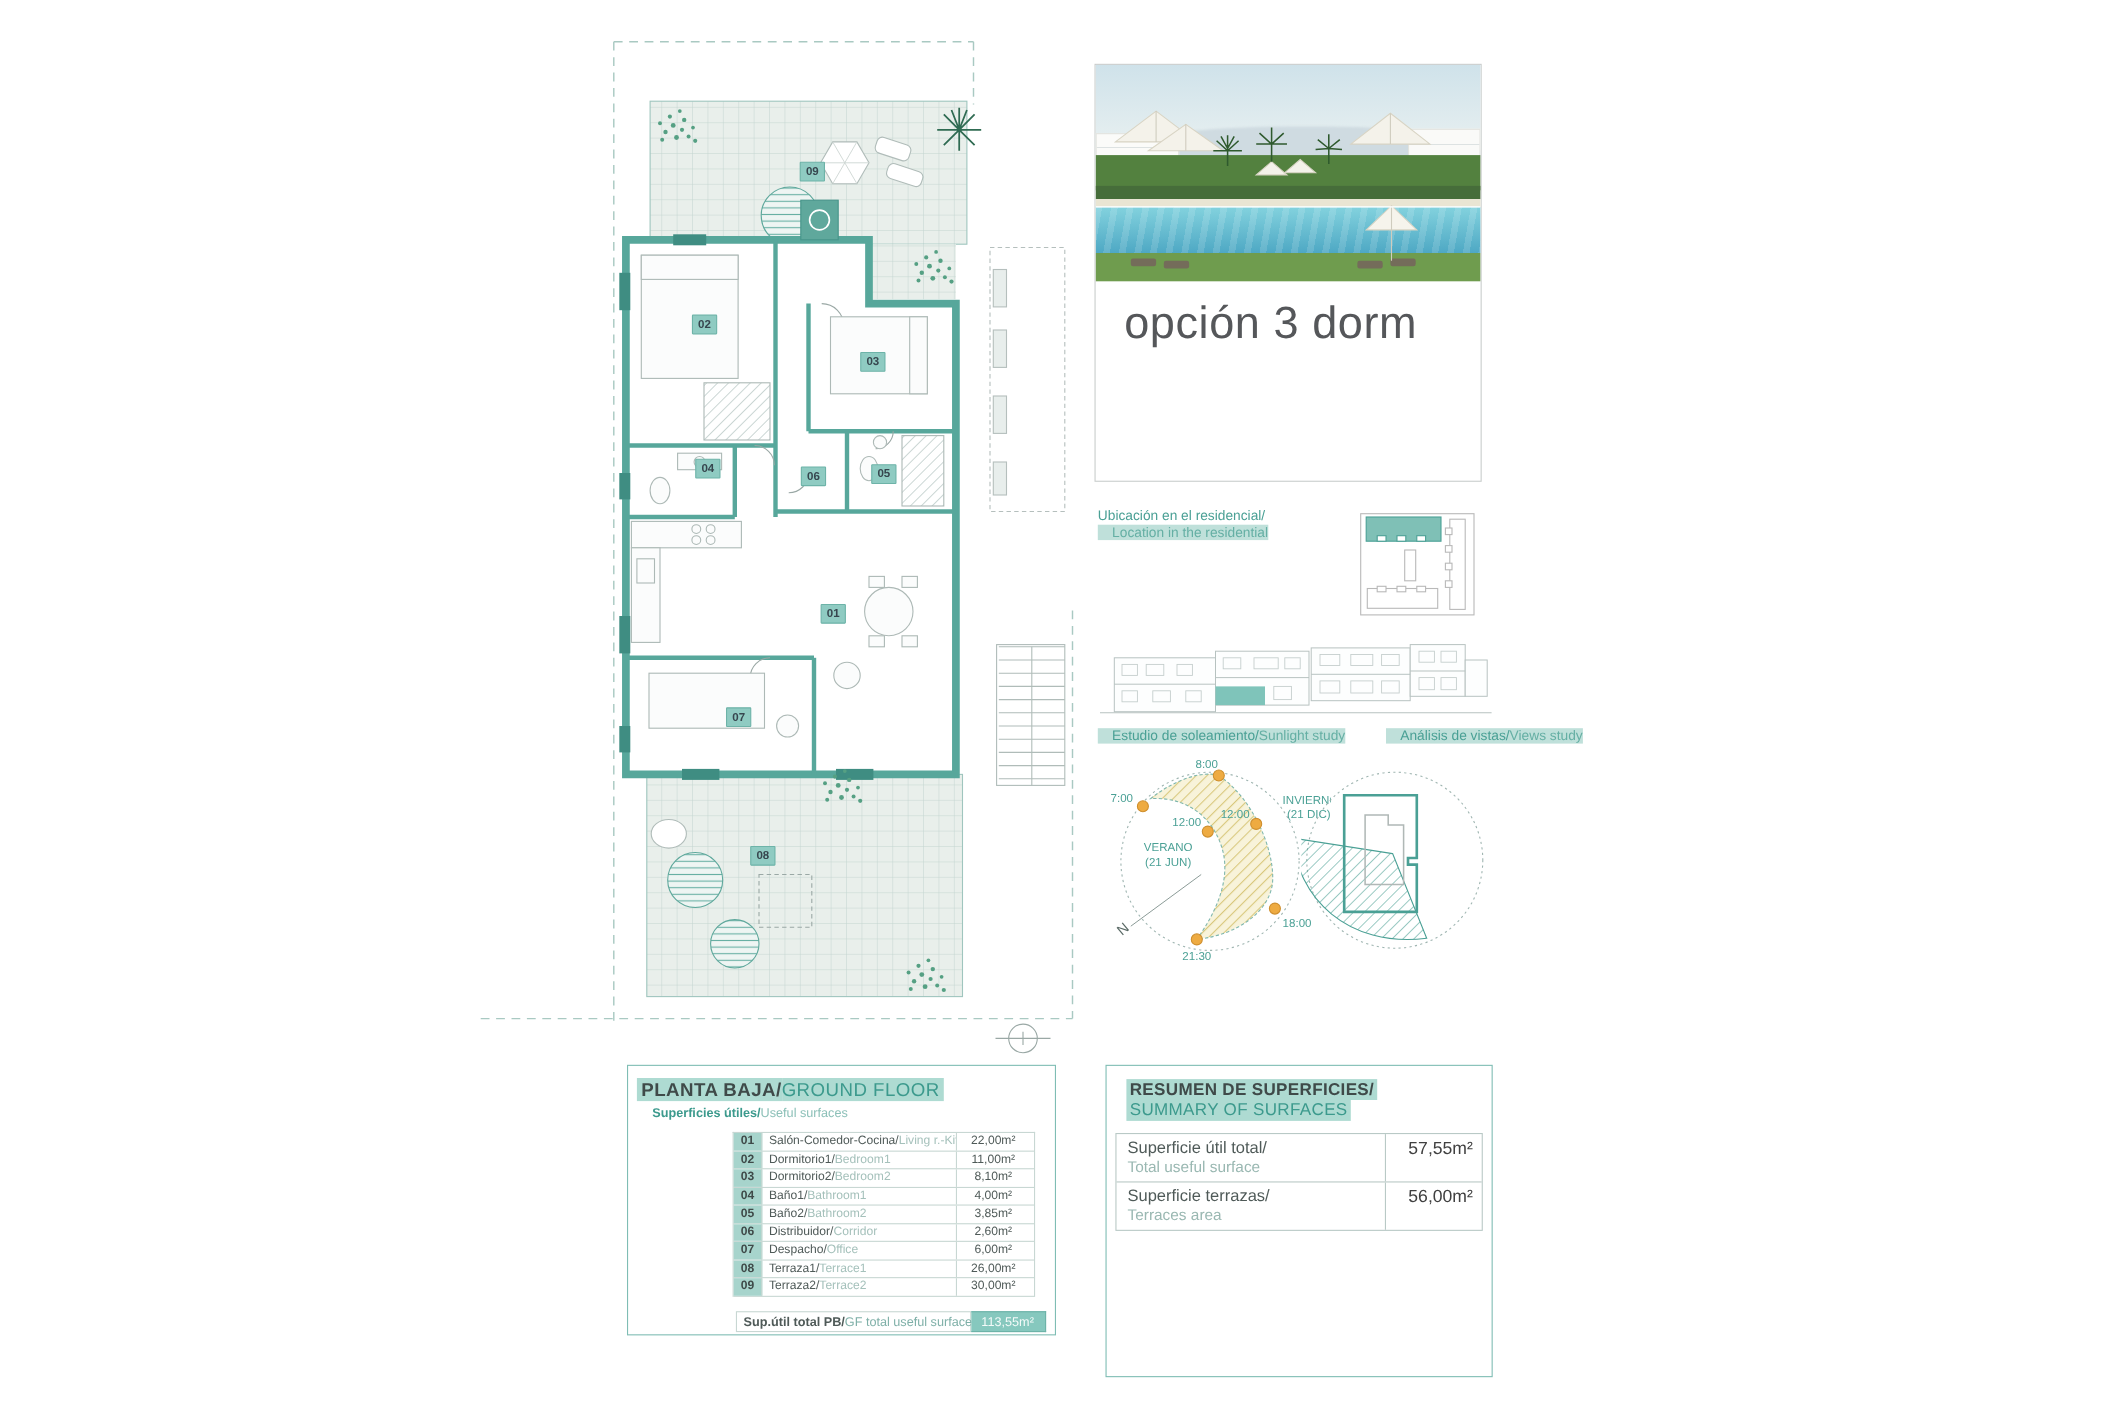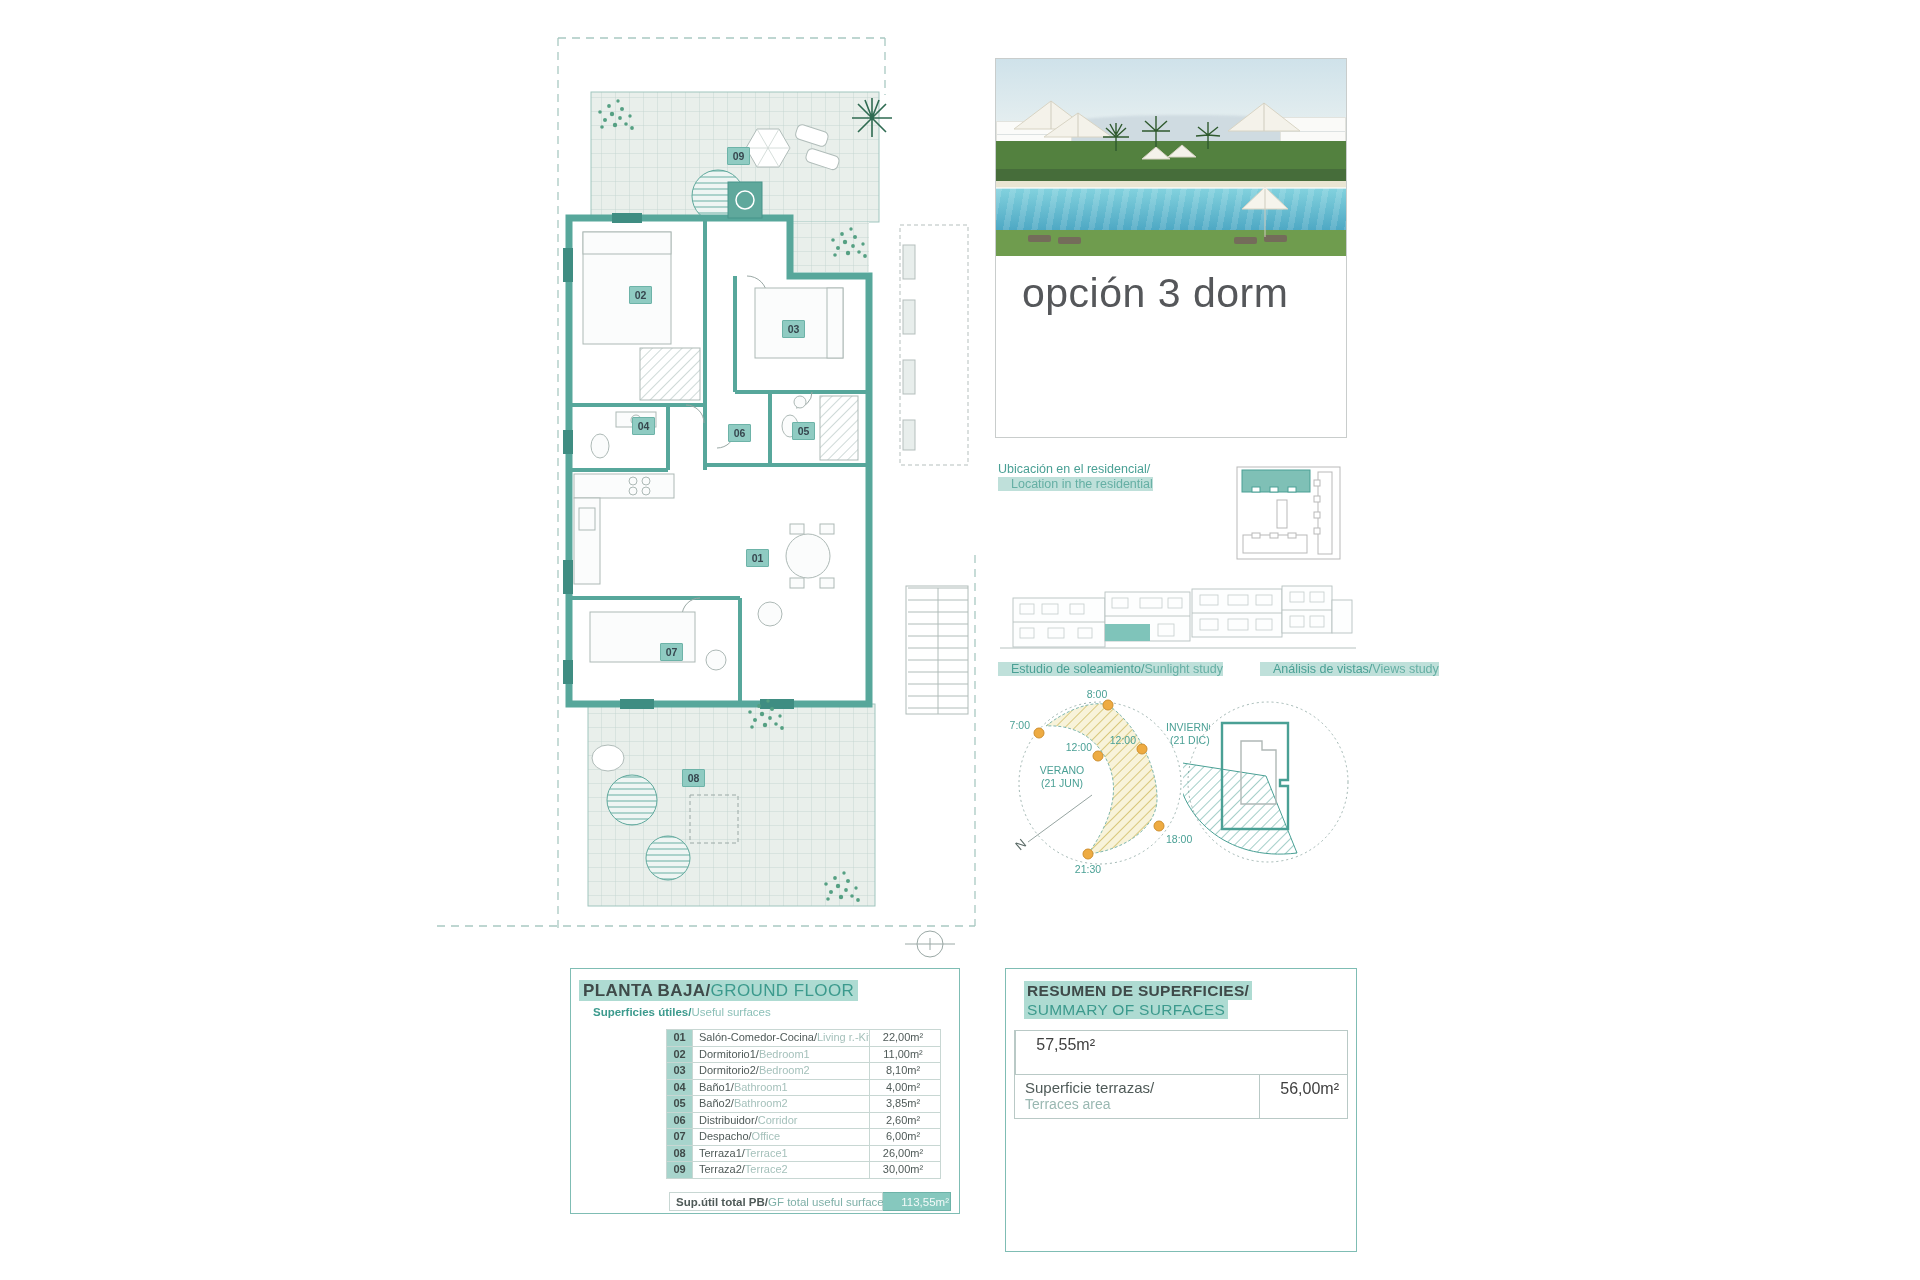--- a/index.html
+++ b/index.html
@@ -50,21 +50,21 @@
   .gf-row{display:flex;height:15.5px;border-bottom:1px solid #c8d7d3;font-size:11px;line-height:14.5px;}
   .gf-num{width:25px;background:#a7d4cc;color:#3f4a49;font-weight:bold;text-align:center;border-right:1px solid #c8d7d3;}
   .gf-name{flex:1;padding-left:6px;white-space:nowrap;overflow:hidden;border-right:1px solid #c8d7d3;}
   .gf-name .es{color:#4f5a58;}
   .gf-name .en{color:#a5c1bb;}
   .gf-val{width:66px;text-align:center;padding-right:4px;color:#4f5a58;}
   .gf-total{margin:13px 0 0 98px;display:flex;font-size:11.5px;height:19px;line-height:18px;}
   .gf-total .lab{border:1px solid #c8d7d3;background:#fff;width:202px;padding:0 4px 0 6px;white-space:nowrap;}
   .gf-total .lab .es{color:#4f5a58;font-weight:bold;}
   .gf-total .lab .en{color:#7fb0a8;}
-  .gf-total .val{width:66px;background:#86c8be;color:#f4faf9;text-align:right;padding-right:1px;border:1px solid #6db3a8;border-left:none;}
+  .gf-total .val{width:66px;background:#86c8be;color:#f4faf9;text-align:center;padding-right:1px;border:1px solid #6db3a8;border-left:none;}
 
   .sum-title{margin:12px 0 0 18px;font-size:15.5px;line-height:19px;letter-spacing:0.3px;}
   .sum-title .es{font-weight:bold;color:#3f4a49;background:#aedbd2;padding:1px 3px;}
   .sum-title .en{color:#3c9a8d;background:#aedbd2;padding:1px 3px;}
   .sum-table{margin:11px 8px 0 8px;border:1px solid #b9c9c6;}
   .sum-row{display:flex;min-height:43px;border-top:1px solid #b9c9c6;}
   .sum-row:first-child{border-top:none;}
   .sum-lab{flex:1;padding:4px 8px 2px 10px;}
   .sum-lab .es{display:block;font-size:15px;color:#4f5a58;}
   .sum-lab .en{display:block;font-size:14px;color:#9ab8b2;}
@@ -475,20 +475,24 @@
     </div>
   </div>
 
   <div class="abs box sum-box">
     <div class="sum-title">
       <span class="es">RESUMEN DE SUPERFICIES/</span><br>
       <span class="en">SUMMARY OF SURFACES</span>
     </div>
     <div class="sum-table" id="sum-rows">
         <div class="sum-row">
+      <div class="sum-lab">
+            <span class="es">Superficie útil total/</span>
+            <span class="en">Total useful surface</span>
+          </div>
       <div class="sum-val">57,55m²</div>
     </div>
         <div class="sum-row">
       <div class="sum-lab">
             <span class="es">Superficie terrazas/</span>
             <span class="en">Terraces area</span>
           </div>
       <div class="sum-val">56,00m²</div>
     </div>
       </div>

